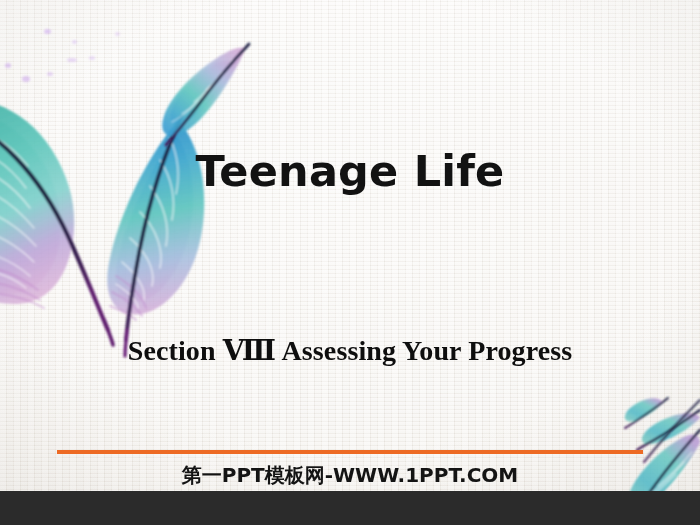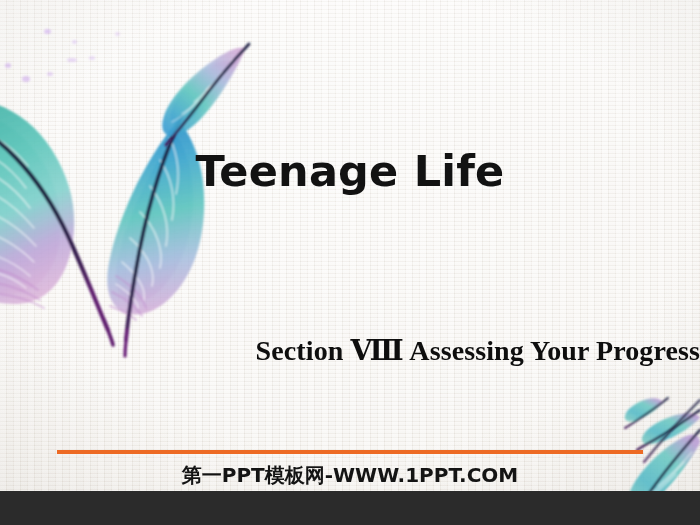--- a/index.html
+++ b/index.html
@@ -69,21 +69,21 @@
     font-weight: bold;
     font-size: 43px;
     letter-spacing: .2px;
     color: #121212;
     line-height: 1;
   }
   #subtitle {
     position: absolute;
     left: 0; right: 0;
     top: 337px;
-    text-align: right;
+    text-align: center;
     font-family: "Liberation Serif", "DejaVu Serif", serif;
     font-weight: bold;
     font-size: 28px;
     letter-spacing: .1px;
     color: #0e0e0e;
     line-height: 1;
   }
   #rule {
     position: absolute;
     left: 57px;

